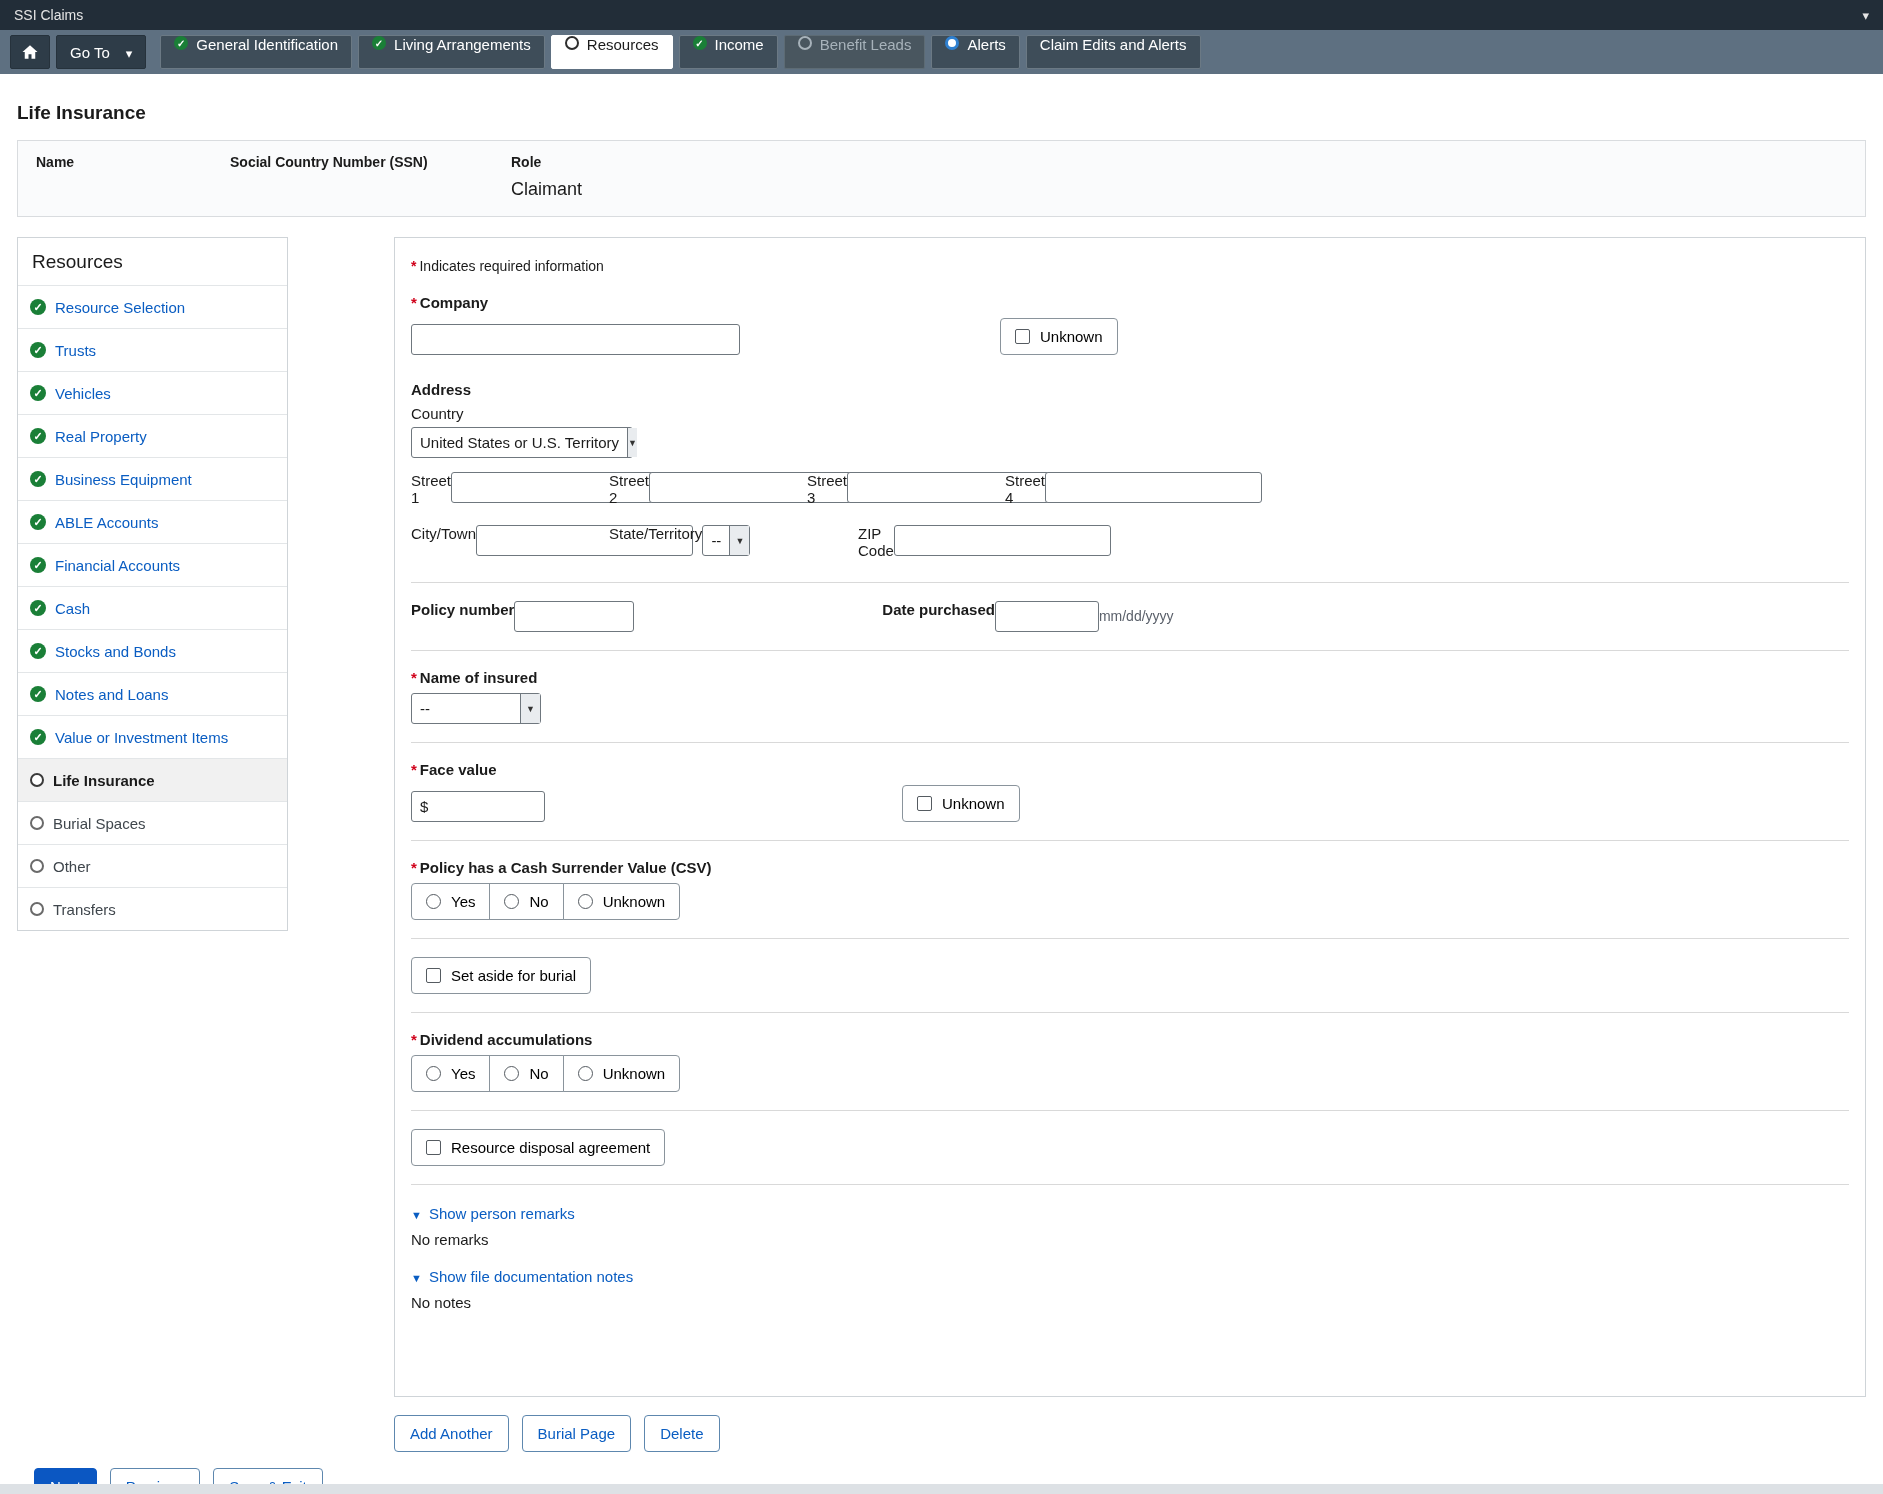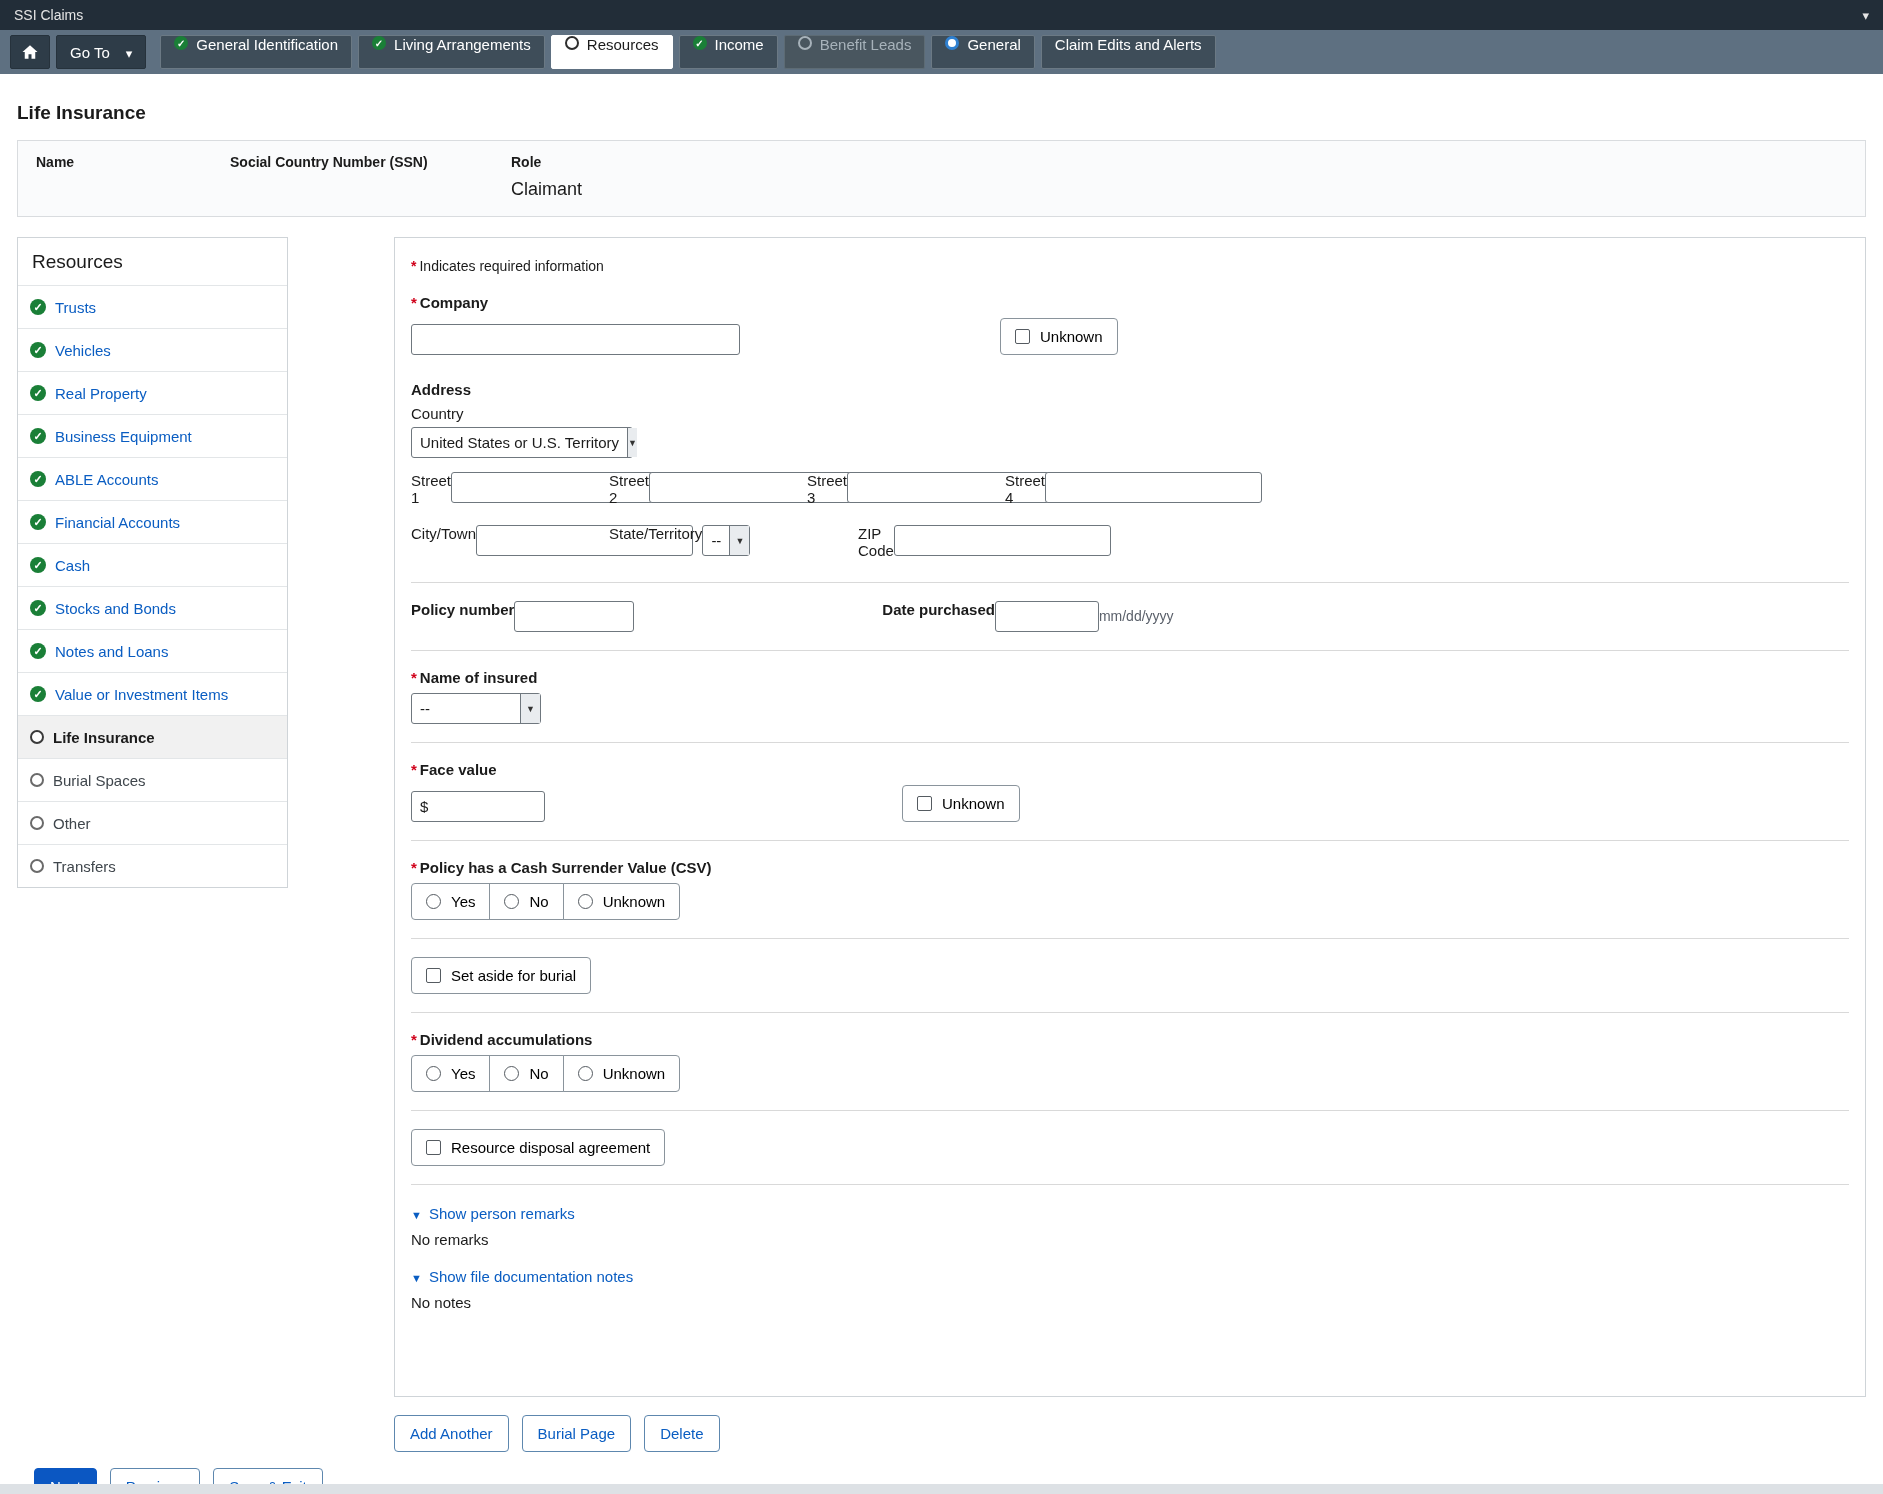--- a/index.html
+++ b/index.html
@@ -132,21 +132,21 @@
   <div class="tab">
     <span class="ic ic-check"></span>
     <span>Income</span>
   </div>
   <div class="tab disabled">
     <span class="ic ic-ring gray"></span>
     <span>Benefit Leads</span>
   </div>
   <div class="tab">
     <span class="ic ic-ring blue"></span>
-    <span>General</span>
+    <span>Alerts</span>
   </div>
   <div class="tab">
     <span>Claim Edits and Alerts</span>
   </div>
 </nav>
 
 <div class="page">
 
   <h1 class="page-title">Life Insurance</h1>
 
@@ -163,20 +163,24 @@
     </div>
   </div>
 
   <div class="content-row">
 
     <aside class="sidebar">
       <div class="sidebar-title">Resources</div>
       <ul>
         <li class="done">
             <span class="ic ic-check"></span>
+            <span class="lbl">Resource Selection</span>
+          </li>
+        <li class="done">
+            <span class="ic ic-check"></span>
             <span class="lbl">Trusts</span>
           </li>
         <li class="done">
             <span class="ic ic-check"></span>
             <span class="lbl">Vehicles</span>
           </li>
         <li class="done">
             <span class="ic ic-check"></span>
             <span class="lbl">Real Property</span>
           </li>

